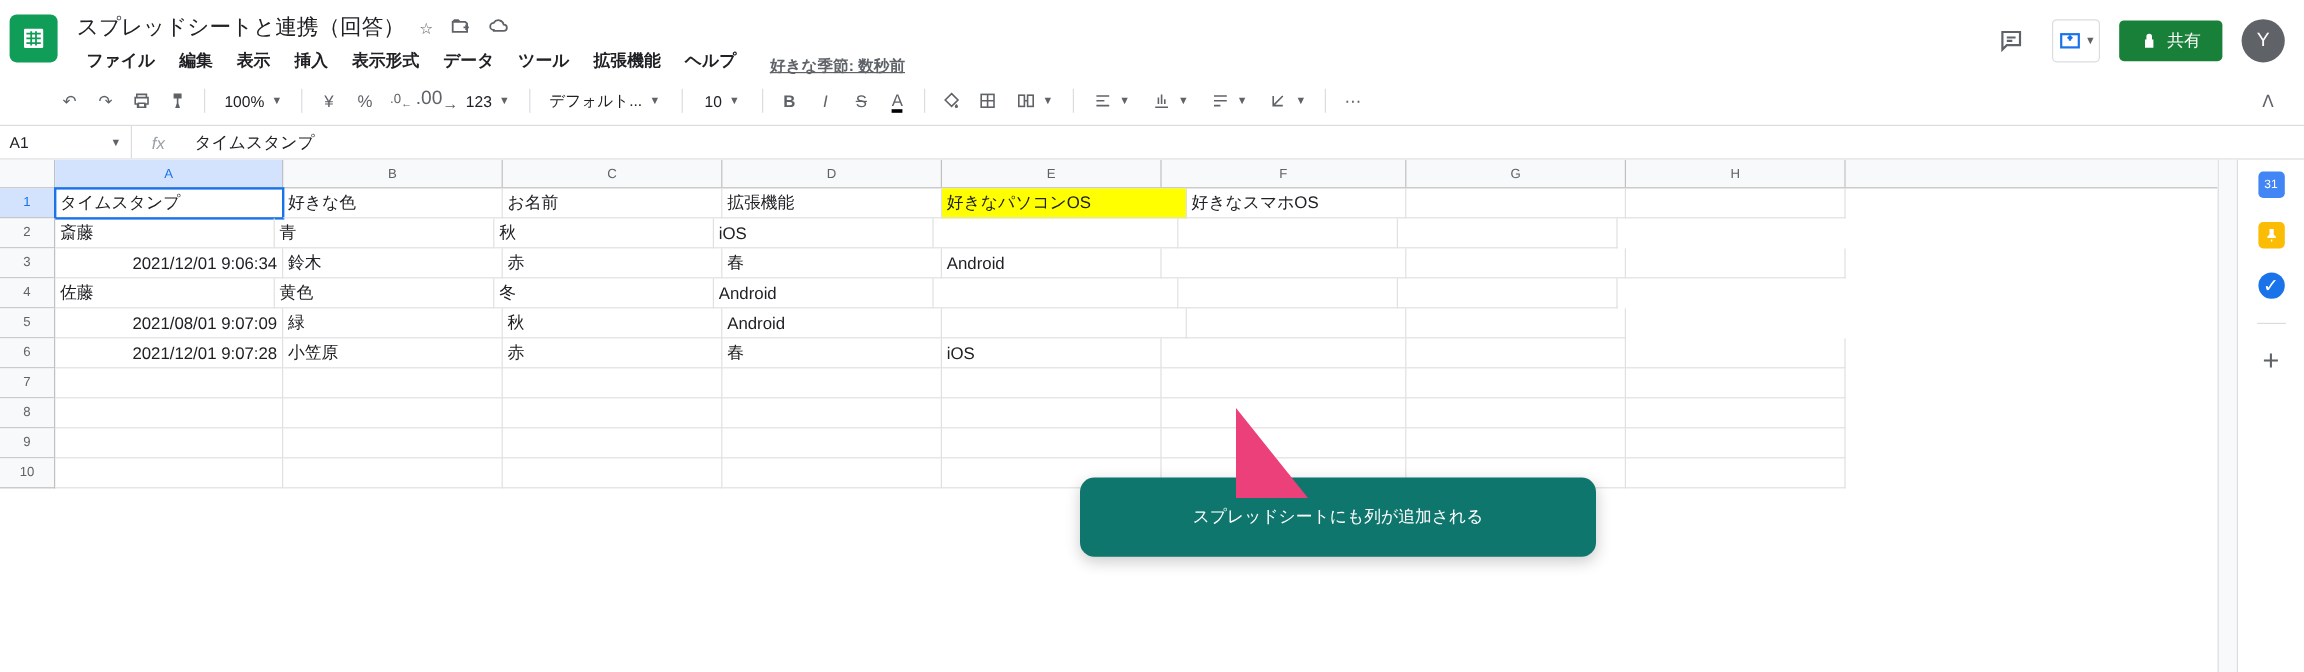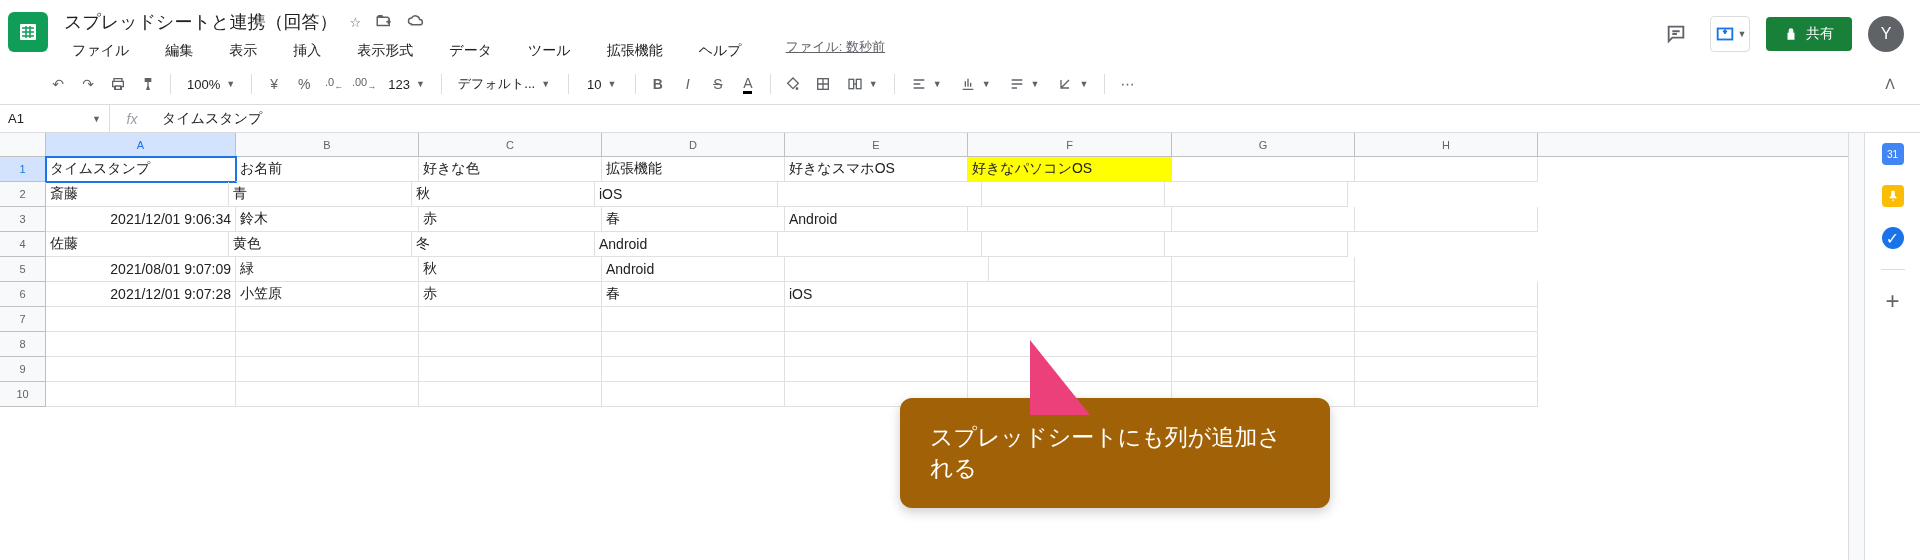--- a/index.html
+++ b/index.html
@@ -4,25 +4,25 @@
 <style>
 * { margin: 0; padding: 0; box-sizing: border-box; }
 body { font-family: Arial, "Hiragino Sans", "Meiryo", sans-serif; font-size: 13px; color: #202124; background: #fff; overflow: hidden; }
 .app { display: flex; flex-direction: column; height: 560px; width: 1920px; }
 
 
 .header { display: flex; align-items: flex-start; padding: 8px 16px 0 8px; gap: 8px; }
 .logo { width: 40px; height: 40px; background: #0f9d58; border-radius: 6px; display: flex; align-items: center; justify-content: center; margin-top: 4px; flex-shrink: 0; }
 .logo svg { width: 24px; height: 24px; }
 .title-area { flex: 1; display: flex; flex-direction: column; gap: 2px; }
-.title-row { display: flex; align-items: center; gap: 12px; padding: 2px 8px; }
+.title-row { display: flex; align-items: flex-end; gap: 12px; padding: 2px 8px; }
 .doc-title { font-size: 18px; color: #202124; }
 .title-icons { display: flex; gap: 14px; color: #5f6368; align-items: center; }
 .title-icons span { cursor: pointer; }
-.menubar { display: flex; gap: 20px; padding: 0 8px; align-items: flex-start; }
+.menubar { display: flex; gap: 4px; padding: 0 8px; align-items: flex-end; font-weight: bold; }
 .menu-item { padding: 4px 8px; cursor: pointer; font-size: 14px; color: #202124; }
 .last-edit { margin-left: 16px; color: #5f6368; font-size: 13px; text-decoration: underline; cursor: pointer; }
 .header-right { display: flex; align-items: center; gap: 16px; margin-top: 8px; }
 .icon-btn { width: 36px; height: 36px; display: flex; align-items: center; justify-content: center; cursor: pointer; color: #5f6368; border-radius: 50%; }
 .present-btn { width: 40px; height: 36px; border: 1px solid #dadce0; border-radius: 4px; display: flex; align-items: center; justify-content: center; cursor: pointer; color: #1a73e8; }
 .share-btn { background: #188038; color: #fff; padding: 8px 18px; border-radius: 4px; font-size: 14px; font-weight: 500; display: flex; align-items: center; gap: 8px; cursor: pointer; }
 .avatar { width: 36px; height: 36px; border-radius: 50%; background: #5f6368; color: #fff; display: flex; align-items: center; justify-content: center; font-size: 16px; cursor: pointer; }
 
 
 .toolbar { display: flex; align-items: center; padding: 6px 16px 6px 44px; gap: 2px; border-bottom: 1px solid #dadce0; }
@@ -50,21 +50,21 @@
 .row-h { width: 46px; display: flex; align-items: center; justify-content: center; border-right: 1px solid #c0c0c0; border-bottom: 1px solid #c0c0c0; background: #f8f9fa; font-size: 11px; color: #5f6368; cursor: pointer; flex-shrink: 0; }
 .row-h.selected { background: #d3e3fd; color: #1a73e8; }
 .cell { border-right: 1px solid #e0e0e0; border-bottom: 1px solid #e0e0e0; padding: 2px 4px; font-size: 14px; display: flex; align-items: center; overflow: hidden; white-space: nowrap; flex-shrink: 0; }
 .cell.right { justify-content: flex-end; }
 .cell.selected { outline: 2px solid #1a73e8; outline-offset: -1px; }
 .cell.highlight { background: #ffff00; }
 
 
 .callout { position: absolute; left: 900px; top: 265px; width: 430px; }
 .callout-tail { position: absolute; top: -58px; left: 130px; width: 0; height: 0; border-left: 0px solid transparent; border-right: 60px solid transparent; border-bottom: 75px solid #ec407a; }
-.callout-box { background: #a16207; color: #fff; padding: 24px 30px; border-radius: 12px; font-size: 23px; box-shadow: 0 4px 12px rgba(0,0,0,0.2); text-align: left; }
+.callout-box { background: #0f766e; color: #fff; padding: 24px 30px; border-radius: 12px; font-size: 14px; box-shadow: 0 4px 12px rgba(0,0,0,0.2); text-align: center; }
 
 
 .side-panel { width: 56px; border-left: 1px solid #dadce0; display: flex; flex-direction: column; align-items: center; padding-top: 10px; gap: 20px; }
 .side-icon { width: 22px; height: 22px; border-radius: 4px; cursor: pointer; display: flex; align-items: center; justify-content: center; font-size: 16px; }
 .side-cal { background: #4285f4; color: #fff; font-size: 10px; position: relative; }
 .side-keep { background: #fbbc04; }
 .side-tasks { background: #1a73e8; border-radius: 50%; color: #fff; }
 .side-plus { color: #5f6368; font-size: 24px; font-weight: 300; }
 .side-sep { width: 24px; height: 1px; background: #dadce0; }
 
@@ -100,21 +100,21 @@
       <div class="menubar">
         <span class="menu-item">ファイル</span>
         <span class="menu-item">編集</span>
         <span class="menu-item">表示</span>
         <span class="menu-item">挿入</span>
         <span class="menu-item">表示形式</span>
         <span class="menu-item">データ</span>
         <span class="menu-item">ツール</span>
         <span class="menu-item">拡張機能</span>
         <span class="menu-item">ヘルプ</span>
-        <span class="last-edit">ファイル: 数秒前</span>
+        <span class="last-edit">好きな季節: 数秒前</span>
       </div>
     </div>
     <div class="header-right">
       <div class="icon-btn">
         <svg width="22" height="22" viewBox="0 0 24 24" fill="none" stroke="#5f6368" stroke-width="2">
             <path d="M4 4h16v12H8l-4 4z"></path>
             <path d="M8 9h8M8 12h5"></path>
           </svg>
       </div>
       <div class="present-btn">
@@ -152,21 +152,21 @@
         <span>100%</span>
         <span class="dropdown-arrow">▼</span>
       </div>
     <div class="tb-sep"></div>
     <div class="tb-btn">¥</div>
     <div class="tb-btn">%</div>
     <div class="tb-btn">
         <span style="font-size:11px">.0<sub>←</sub></span>
       </div>
     <div class="tb-btn">
-        <span style="font-size:11px">.00<sub>→</sub></span>
+        <span style="font-size:16px">.00<sub>→</sub></span>
       </div>
     <div class="tb-select">
         <span>123</span>
         <span class="dropdown-arrow">▼</span>
       </div>
     <div class="tb-sep"></div>
     <div class="tb-select" style="width:110px">
         <span>デフォルト...</span>
         <span class="dropdown-arrow">▼</span>
       </div>
@@ -258,25 +258,25 @@
           <div class="col-h" style="width: 183px;">D</div>
           <div class="col-h" style="width: 183px;">E</div>
           <div class="col-h" style="width: 204px;">F</div>
           <div class="col-h" style="width: 183px;">G</div>
           <div class="col-h" style="width: 183px;">H</div>
         </div>
       <div class="rows" id="rows">
           <div class="row">
             <div class="row-h selected">1</div>
             <div class="cell selected" style="width: 190px;">タイムスタンプ</div>
+            <div class="cell" style="width: 183px;">好きな色</div>
             <div class="cell" style="width: 183px;">お名前</div>
-            <div class="cell" style="width: 183px;">好きな色</div>
             <div class="cell" style="width: 183px;">拡張機能</div>
+            <div class="cell highlight" style="width: 204px;">好きなパソコンOS</div>
             <div class="cell" style="width: 183px;">好きなスマホOS</div>
-            <div class="cell highlight" style="width: 204px;">好きなパソコンOS</div>
             <div class="cell" style="width: 183px;"></div>
             <div class="cell" style="width: 183px;"></div>
           </div>
           <div class="row">
             <div class="row-h">2</div>
             <div class="cell" style="width: 183px;">斎藤</div>
             <div class="cell" style="width: 183px;">青</div>
             <div class="cell" style="width: 183px;">秋</div>
             <div class="cell" style="width: 183px;">iOS</div>
             <div class="cell" style="width: 204px;"></div>

